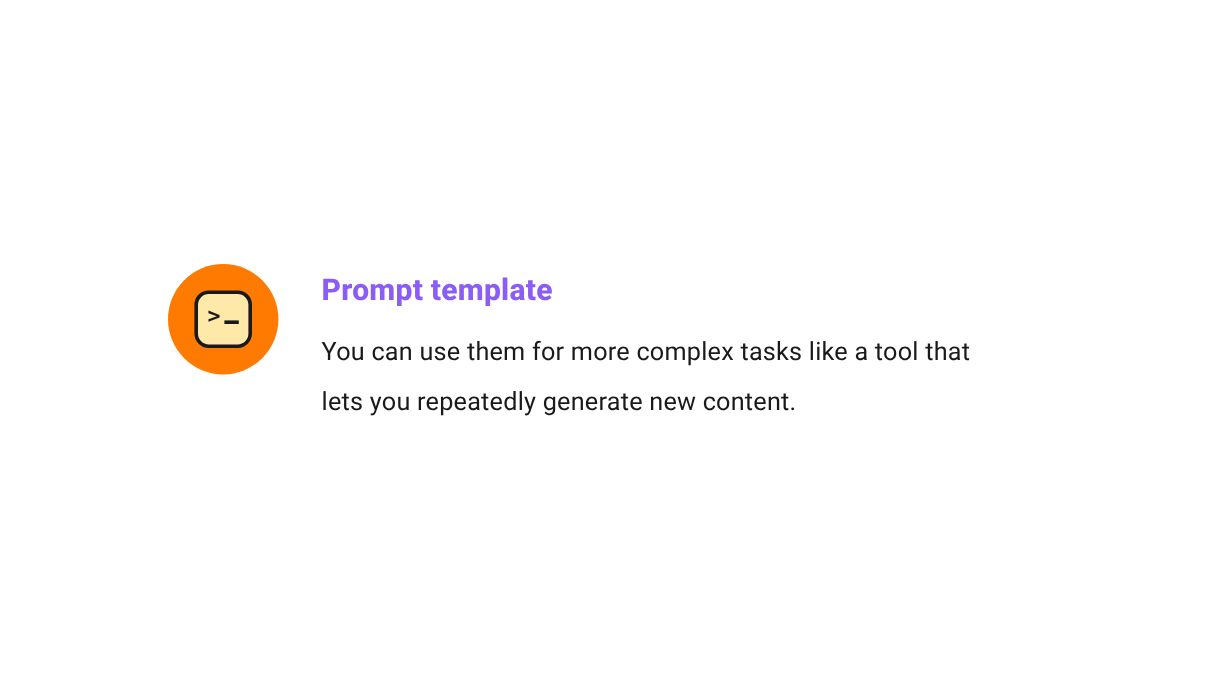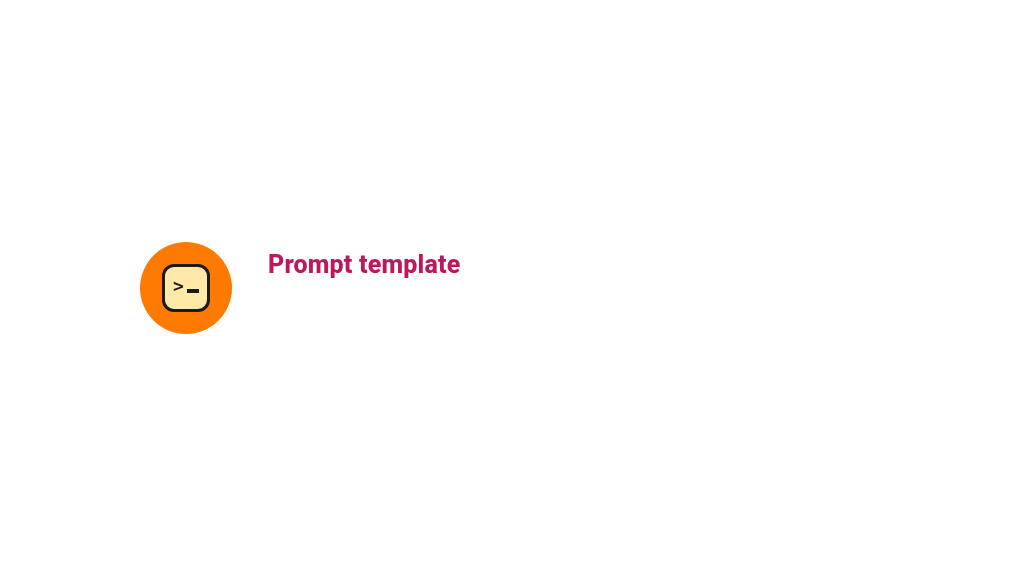--- a/index.html
+++ b/index.html
@@ -57,21 +57,21 @@
       height: 3.5px;
       background: #1a1a1a;
     }
     .content {
       max-width: 560px;
       padding-top: 8px;
     }
     .heading {
       font-size: 25px;
       font-weight: 800;
-      color: #be185d;
+      color: #8b5cf6;
       margin-bottom: 16px;
       letter-spacing: 0.2px;
     }
     .description {
       font-size: 21px;
       font-weight: 400;
       color: #1a1a1a;
       line-height: 2;
       letter-spacing: 0.2px;
     }
@@ -81,14 +81,15 @@
 
 <div class="container">
   <div class="icon-circle">
     <div class="terminal-box">
       <span class="terminal-arrow">&gt;</span>
       <span class="terminal-underscore"></span>
     </div>
   </div>
   <div class="content">
     <h2 class="heading">Prompt template</h2>
+    <p class="description">You can use them for more complex tasks like a tool that lets you repeatedly generate new content.</p>
   </div>
 </div>
 
 </body></html>

